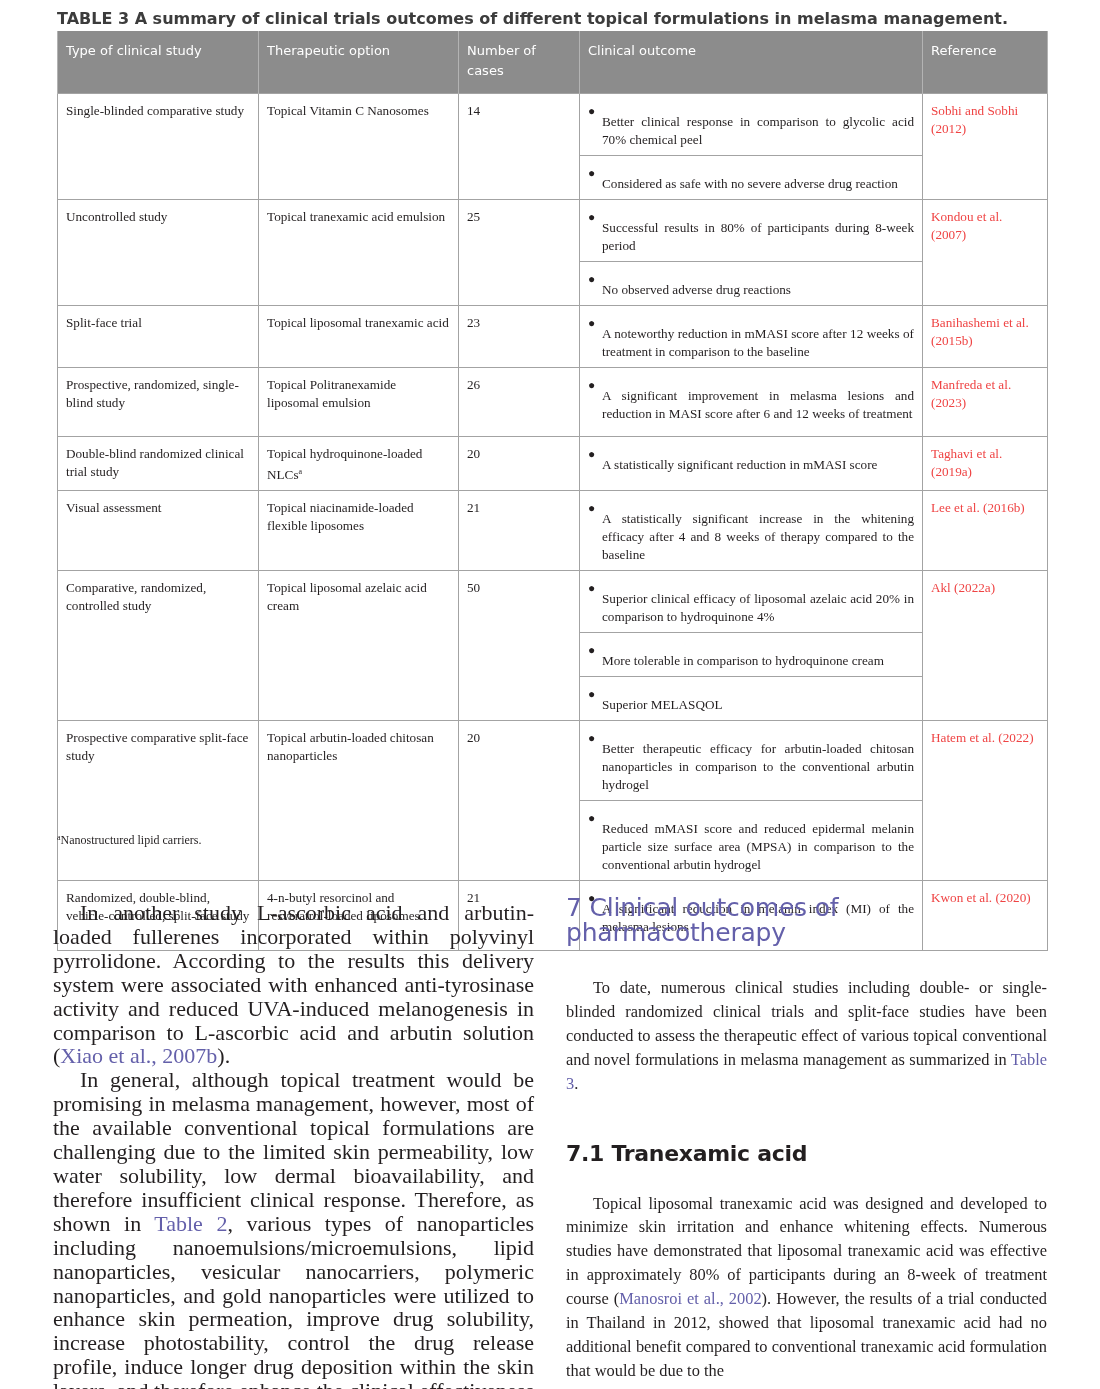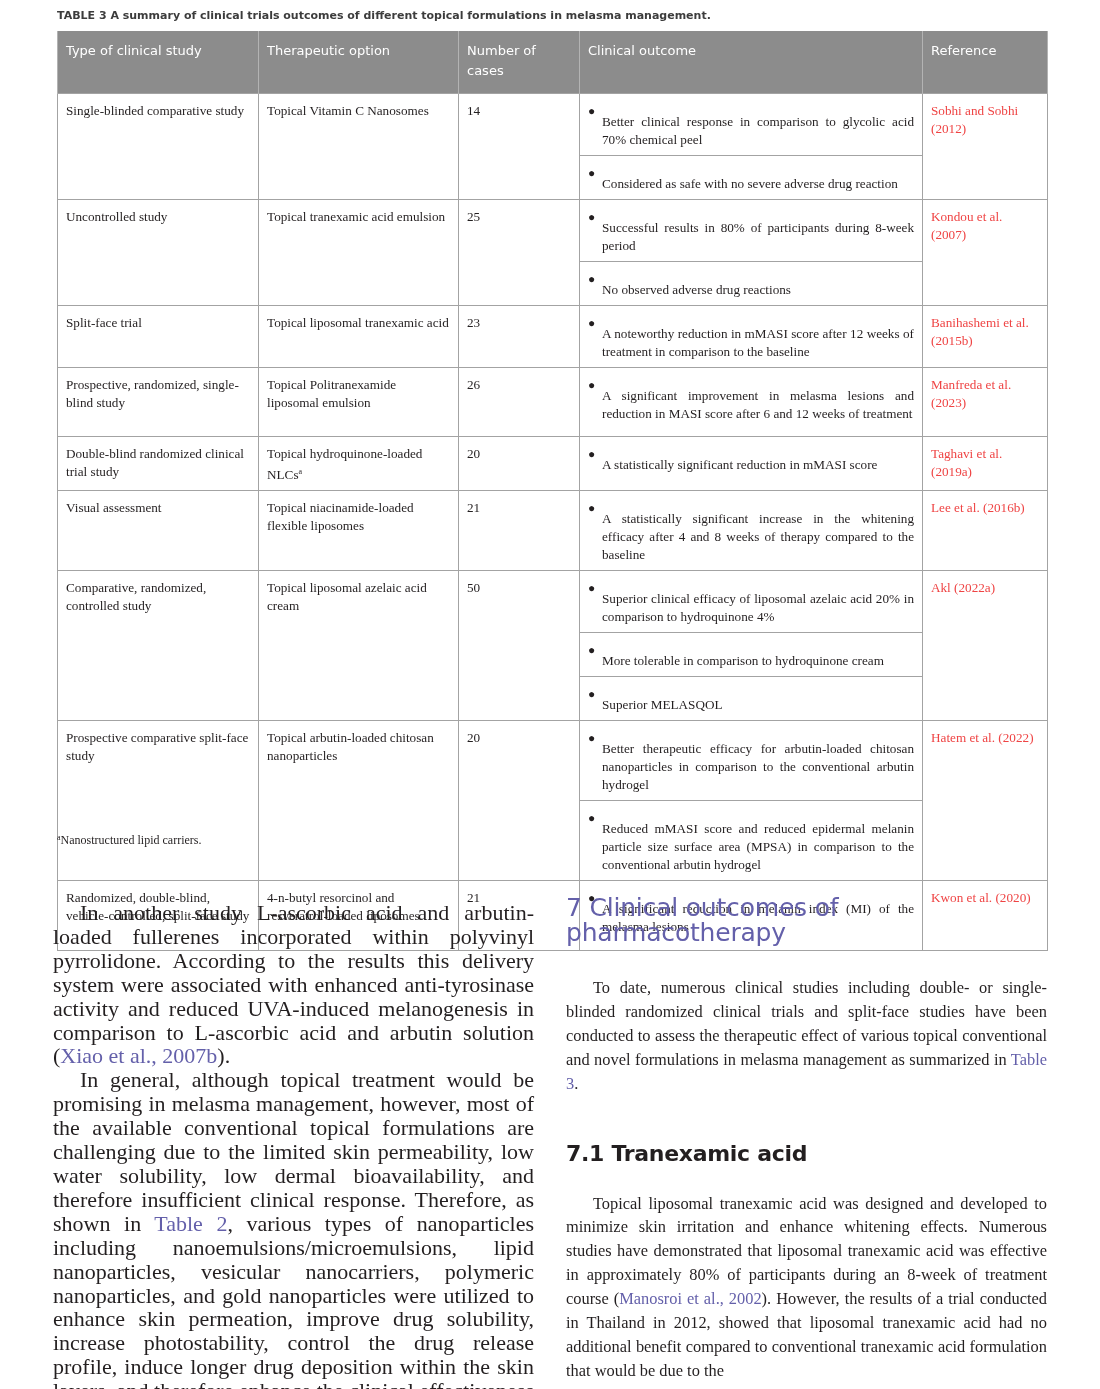--- a/index.html
+++ b/index.html
@@ -1,21 +1,21 @@
 <!DOCTYPE html>
 <html><head>
 <meta charset="utf-8">
 <style>
   * { box-sizing: border-box; margin: 0; padding: 0; }
   html, body { width: 1100px; height: 1389px; background: #ffffff; overflow: hidden; }
   body { position: relative; font-family: "Liberation Serif", serif; color: #231f20; }
 
   .caption {
     position: absolute; left: 57px; top: 9px;
-    font-family: "DejaVu Sans", sans-serif; font-size: 11px; font-weight: bold;
+    font-family: "DejaVu Sans", sans-serif; font-size: 16px; font-weight: bold;
     color: #3c3c3c; letter-spacing: 0;
   }
   .caption .lead { font-weight: bold; }
 
   table.t3 {
     position: absolute; left: 57px; top: 31px; width: 990px;
     border-collapse: collapse; table-layout: fixed;
   }
   table.t3 col.c1 { width: 201px; }
   table.t3 col.c2 { width: 200px; }

